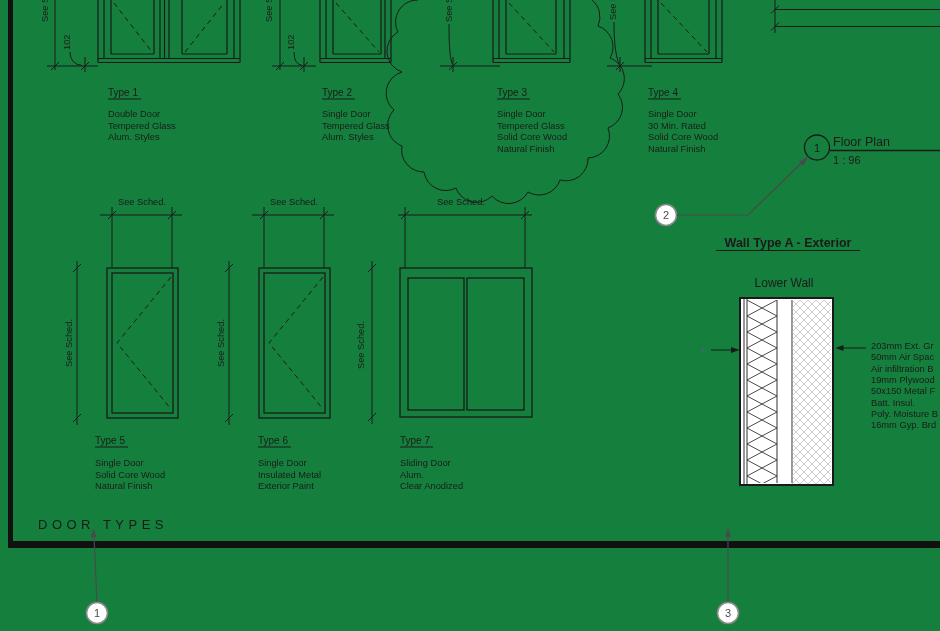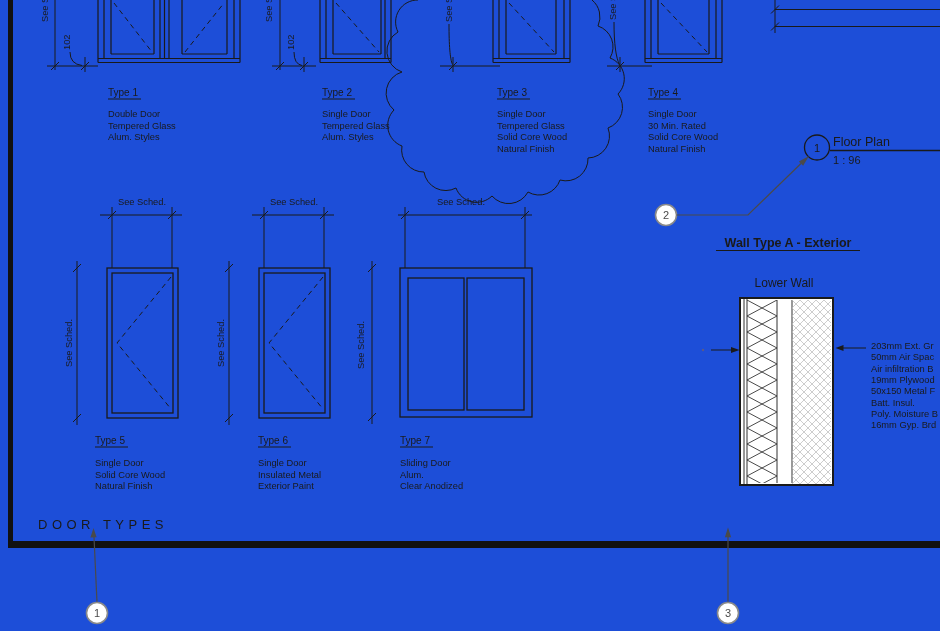--- a/index.html
+++ b/index.html
@@ -1,16 +1,16 @@
 <!DOCTYPE html>
 <html><head>
 <meta charset="utf-8">
 <style>
   html,body{margin:0;padding:0;background:#fff;}
-  #canvas{position:relative;width:940px;height:631px;background:#1d4ed8;overflow:hidden;
+  #canvas{position:relative;width:940px;height:631px;background:#15803d;overflow:hidden;
           font-family:"Liberation Sans",sans-serif;}
   svg{display:block;}
   svg text{font-family:"Liberation Sans",sans-serif;fill:#1a1a1a;}
   .t9{font-size:9.3px;}
   .t10{font-size:10px;}
   .t11{font-size:11px;}
   .t12{font-size:12px;}
   .t13{font-size:13px;}
   .ann{fill:#4a4a4a;}
 </style>

